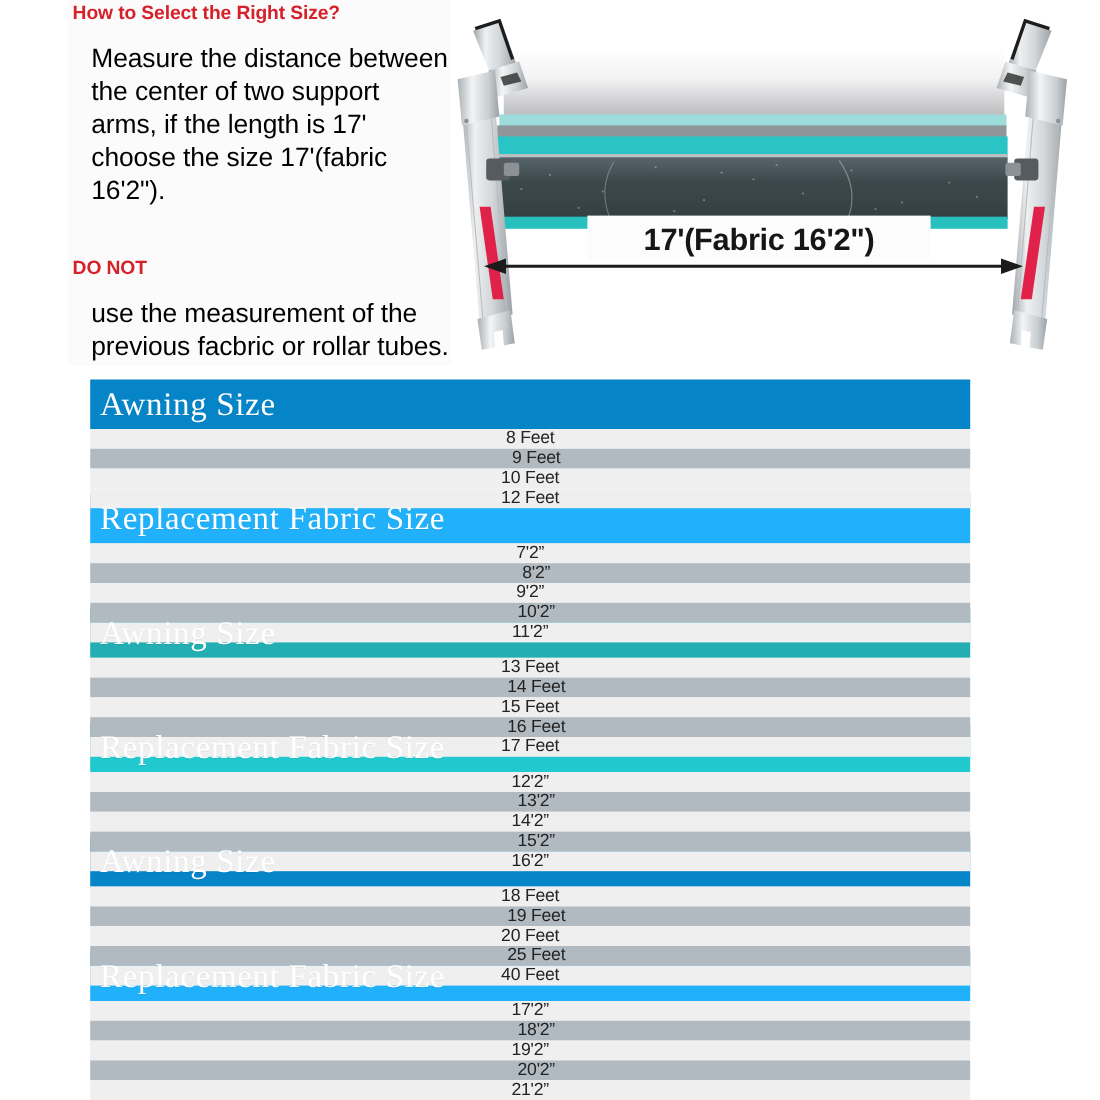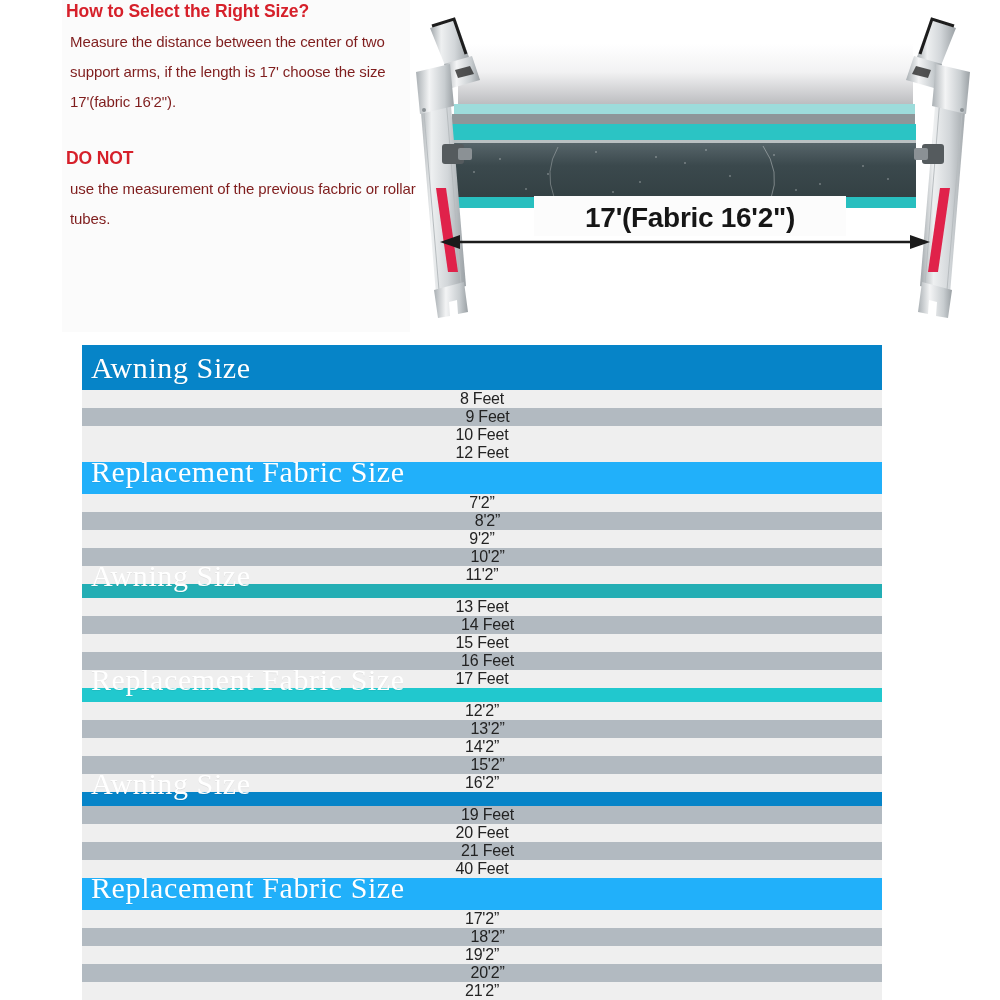--- a/index.html
+++ b/index.html
@@ -25,24 +25,24 @@
   }
   .head-red{
     color:#d6202a;
     font-size:17.5px;
     font-weight:bold;
     line-height:22px;
     margin:0 0 5px 0;
     letter-spacing:-0.1px;
   }
   .para{
-    color:#7f1d1d;
-    font-size:15px;
+    color:#000000;
+    font-size:24px;
     line-height:30px;
-    margin:4px;
+    margin:17px;
     letter-spacing:-0.1px;
   }
   .gap{height:26px;}
 
   
   .illus{
     position:absolute;left:408px;top:14px;width:570px;height:310px;
   }
   .illus svg{display:block;}
 
@@ -274,23 +274,24 @@
           <div class="cell even">15'2”</div>
           <div class="cell odd">16'2”</div>
         </div>
       </div>
       <div class="sec-gap"></div>
       <div class="section">
         <div class="bar" style="background: rgb(6, 132, 200);">
           <span class="bar-label">Awning Size</span>
         </div>
         <div class="row">
+          <div class="cell odd">18 Feet</div>
           <div class="cell even">19 Feet</div>
           <div class="cell odd">20 Feet</div>
-          <div class="cell even">21 Feet</div>
+          <div class="cell even">25 Feet</div>
           <div class="cell odd">40 Feet</div>
         </div>
       </div>
       <div class="sec-gap"></div>
       <div class="section">
         <div class="bar" style="background: rgb(33, 176, 250);">
           <span class="bar-label">Replacement Fabric Size</span>
         </div>
         <div class="row">
           <div class="cell odd">17'2”</div>

